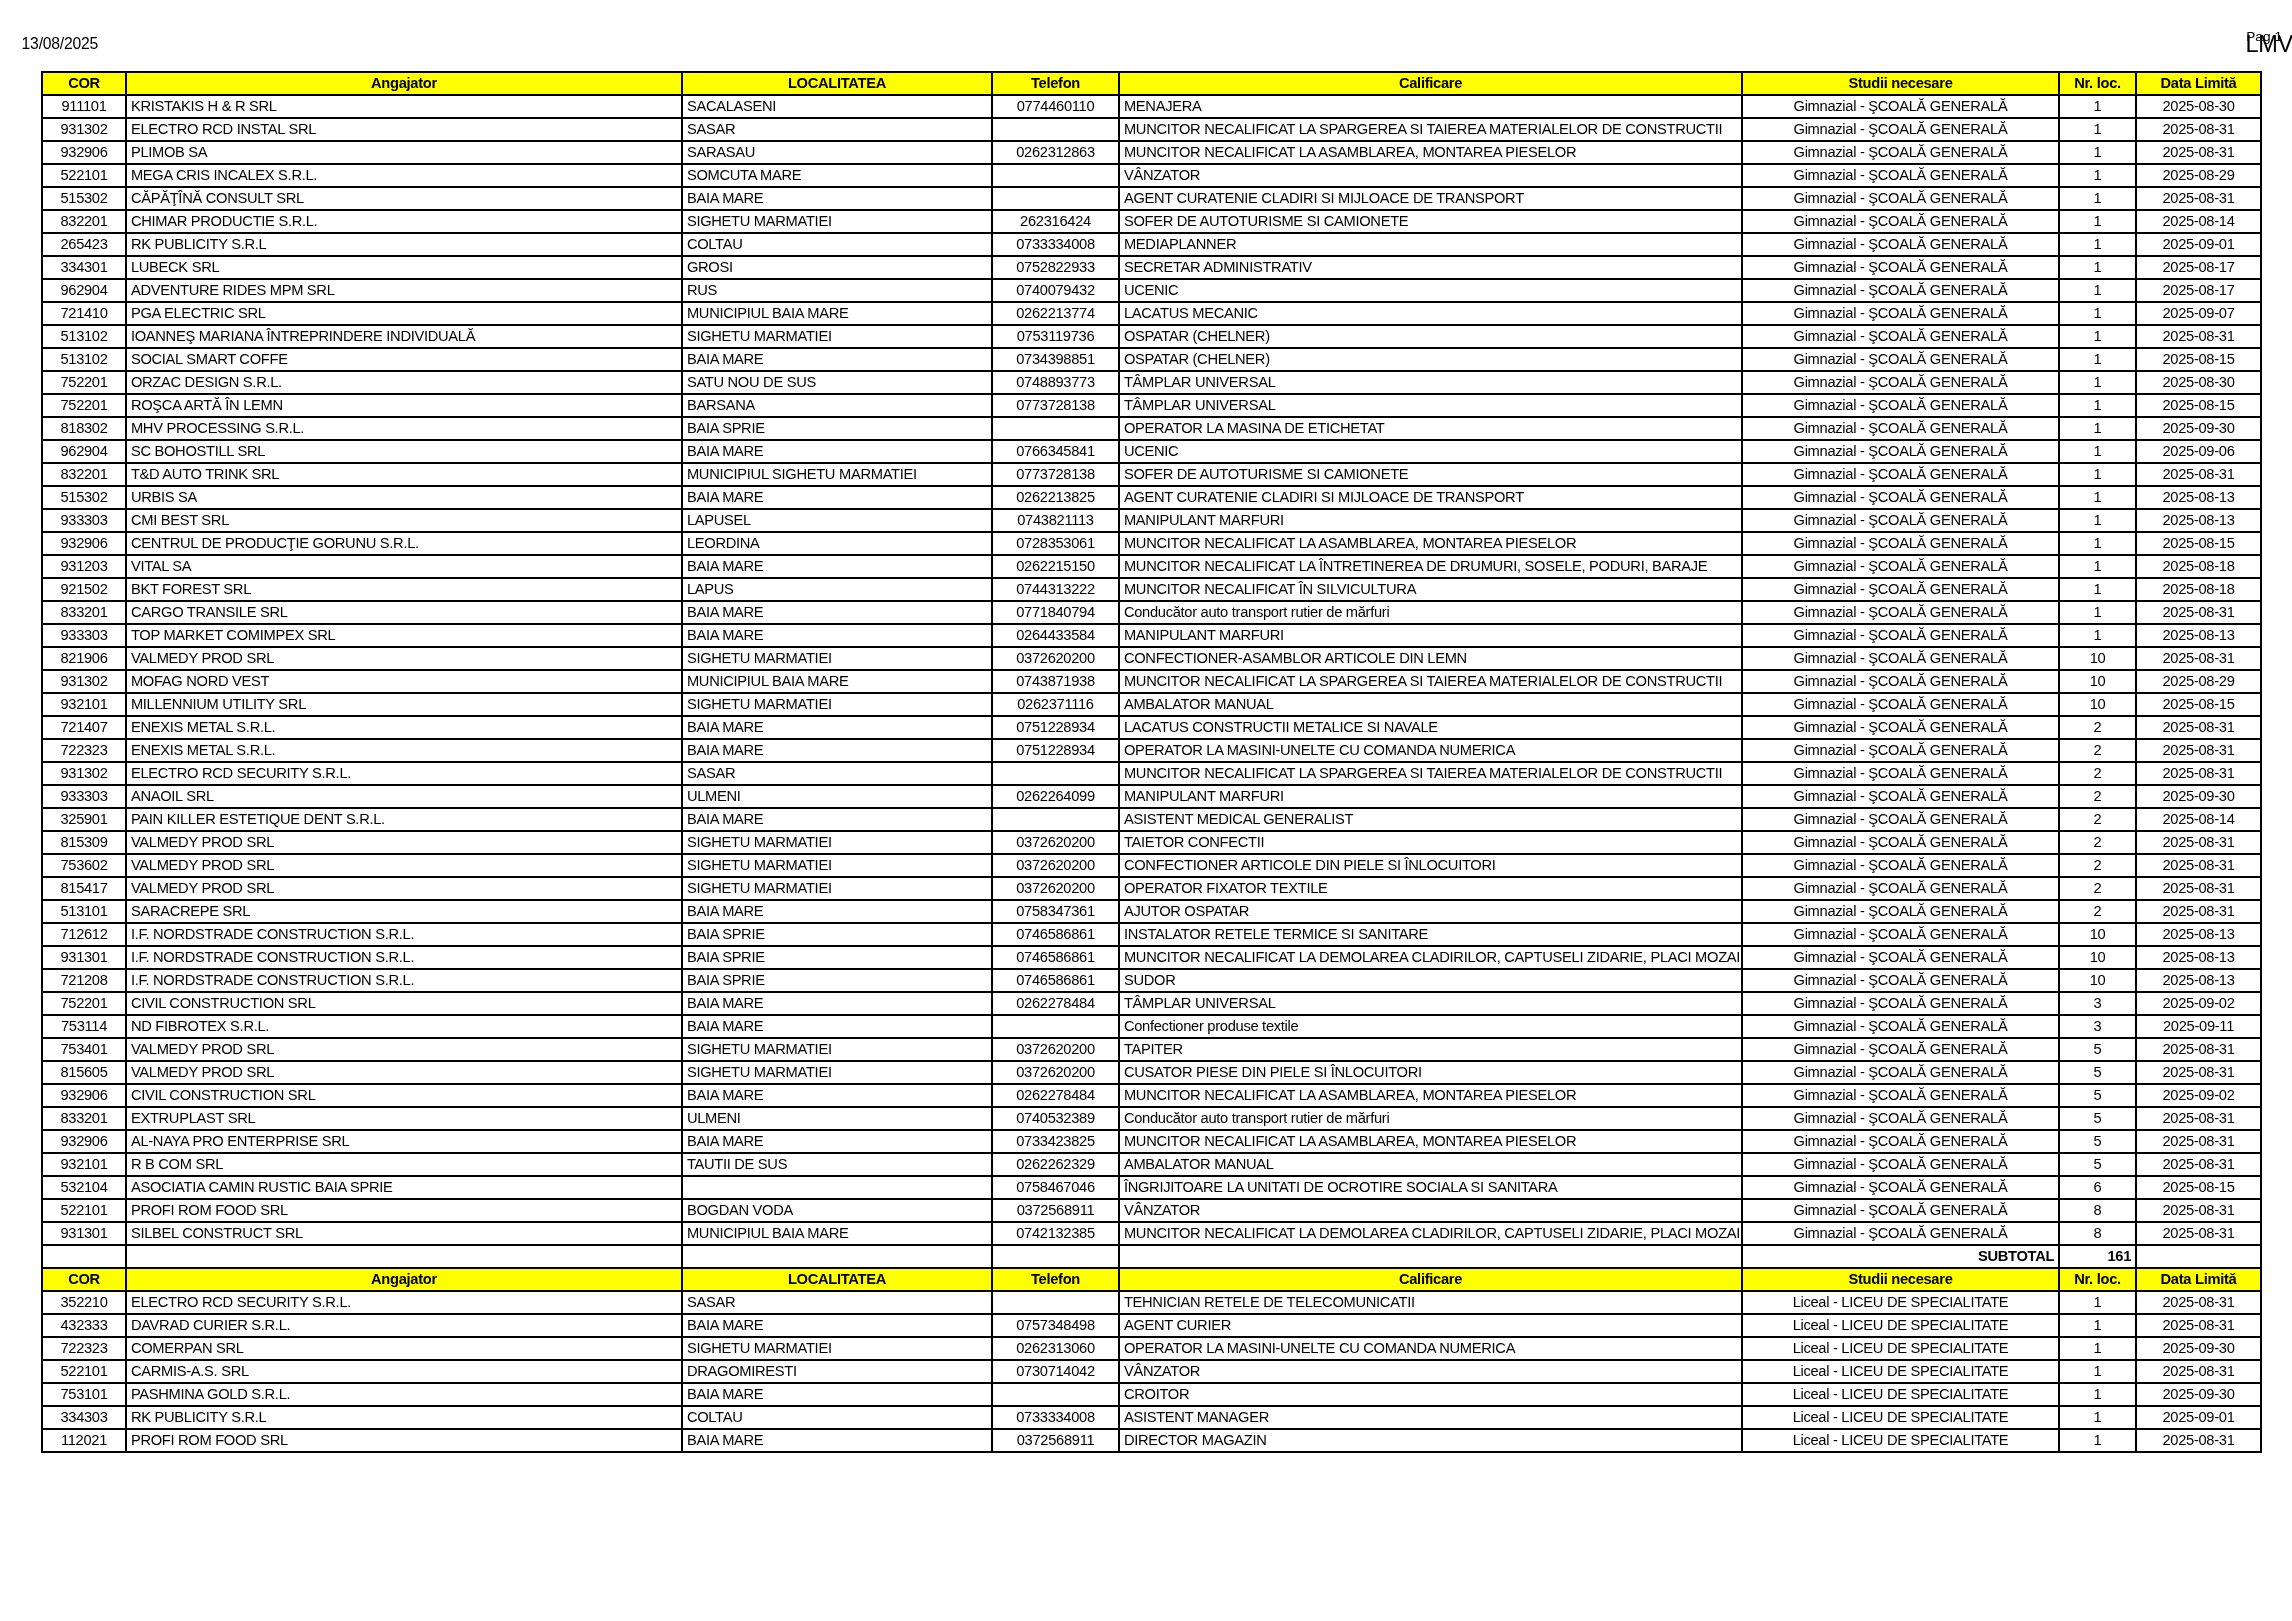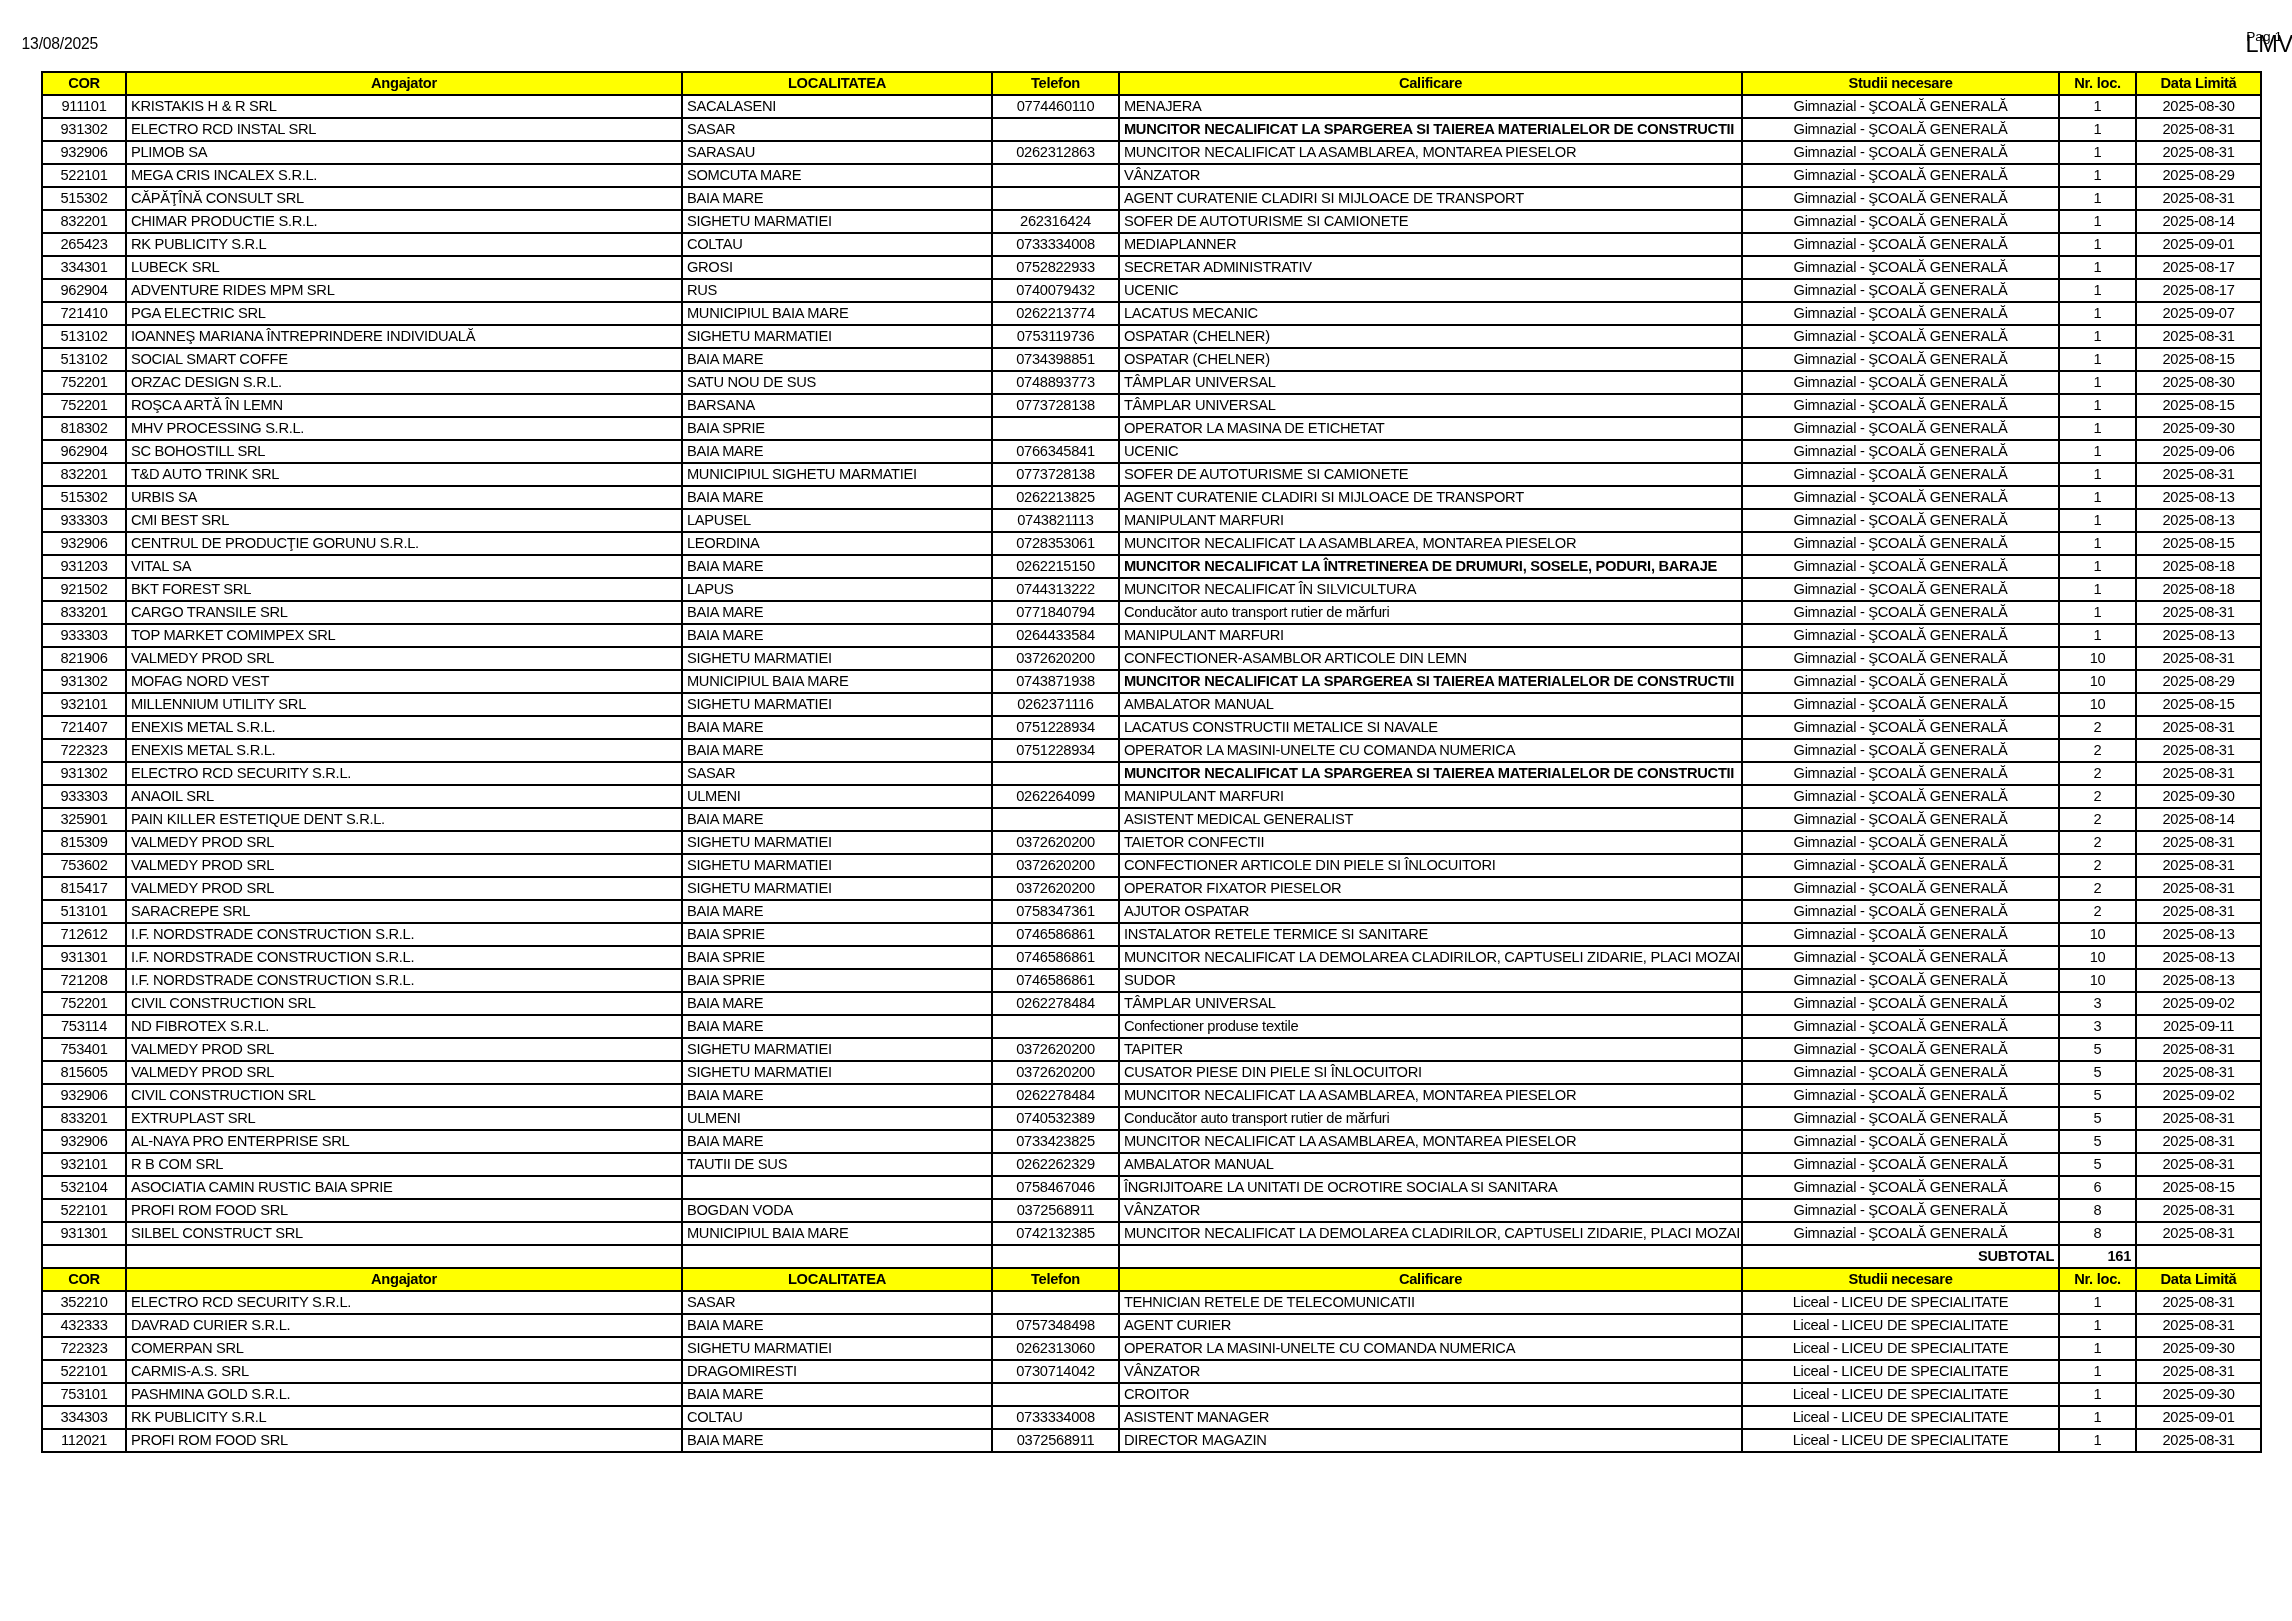--- a/index.html
+++ b/index.html
@@ -47,21 +47,21 @@
     background: var(--hdr-bg, #ffff00);
     font-weight: bold;
     text-align: center;
     font-size: 16px;
     height: 24.5px;
   }
   
   .c-cor, .c-tel, .c-st, .c-nr, .c-dl { text-align: center; }
   .c-emp, .c-loc, .c-cal { text-align: left; }
   
-  .sz-s  { font-size: 11.3px; letter-spacing: -0.2px; font-weight: bold; }
+  .sz-s  { font-size: 11.3px; letter-spacing: -0.2px; }
   .sz-xs { font-size: 9px;  letter-spacing: -0.1px; }
   
   tr.subtotal-row td { font-weight: bold; font-size: 15.7px; text-align: right; }
 </style>
 </head>
 <body>
 
 <div id="page">
   <div class="doc-date">13/08/2025</div>
   <div class="doc-title">LMV</div>
@@ -427,21 +427,21 @@
           <td class="c-cal">CONFECTIONER ARTICOLE DIN PIELE SI ÎNLOCUITORI</td>
           <td class="c-st">Gimnazial - ŞCOALĂ GENERALĂ</td>
           <td class="c-nr">2</td>
           <td class="c-dl">2025-08-31</td>
         </tr>
         <tr>
           <td class="c-cor">815417</td>
           <td class="c-emp">VALMEDY PROD SRL</td>
           <td class="c-loc">SIGHETU MARMATIEI</td>
           <td class="c-tel">0372620200</td>
-          <td class="c-cal">OPERATOR FIXATOR PIESELOR</td>
+          <td class="c-cal">OPERATOR FIXATOR TEXTILE</td>
           <td class="c-st">Gimnazial - ŞCOALĂ GENERALĂ</td>
           <td class="c-nr">2</td>
           <td class="c-dl">2025-08-31</td>
         </tr>
         <tr>
           <td class="c-cor">513101</td>
           <td class="c-emp">SARACREPE SRL</td>
           <td class="c-loc">BAIA MARE</td>
           <td class="c-tel">0758347361</td>
           <td class="c-cal">AJUTOR OSPATAR</td>

